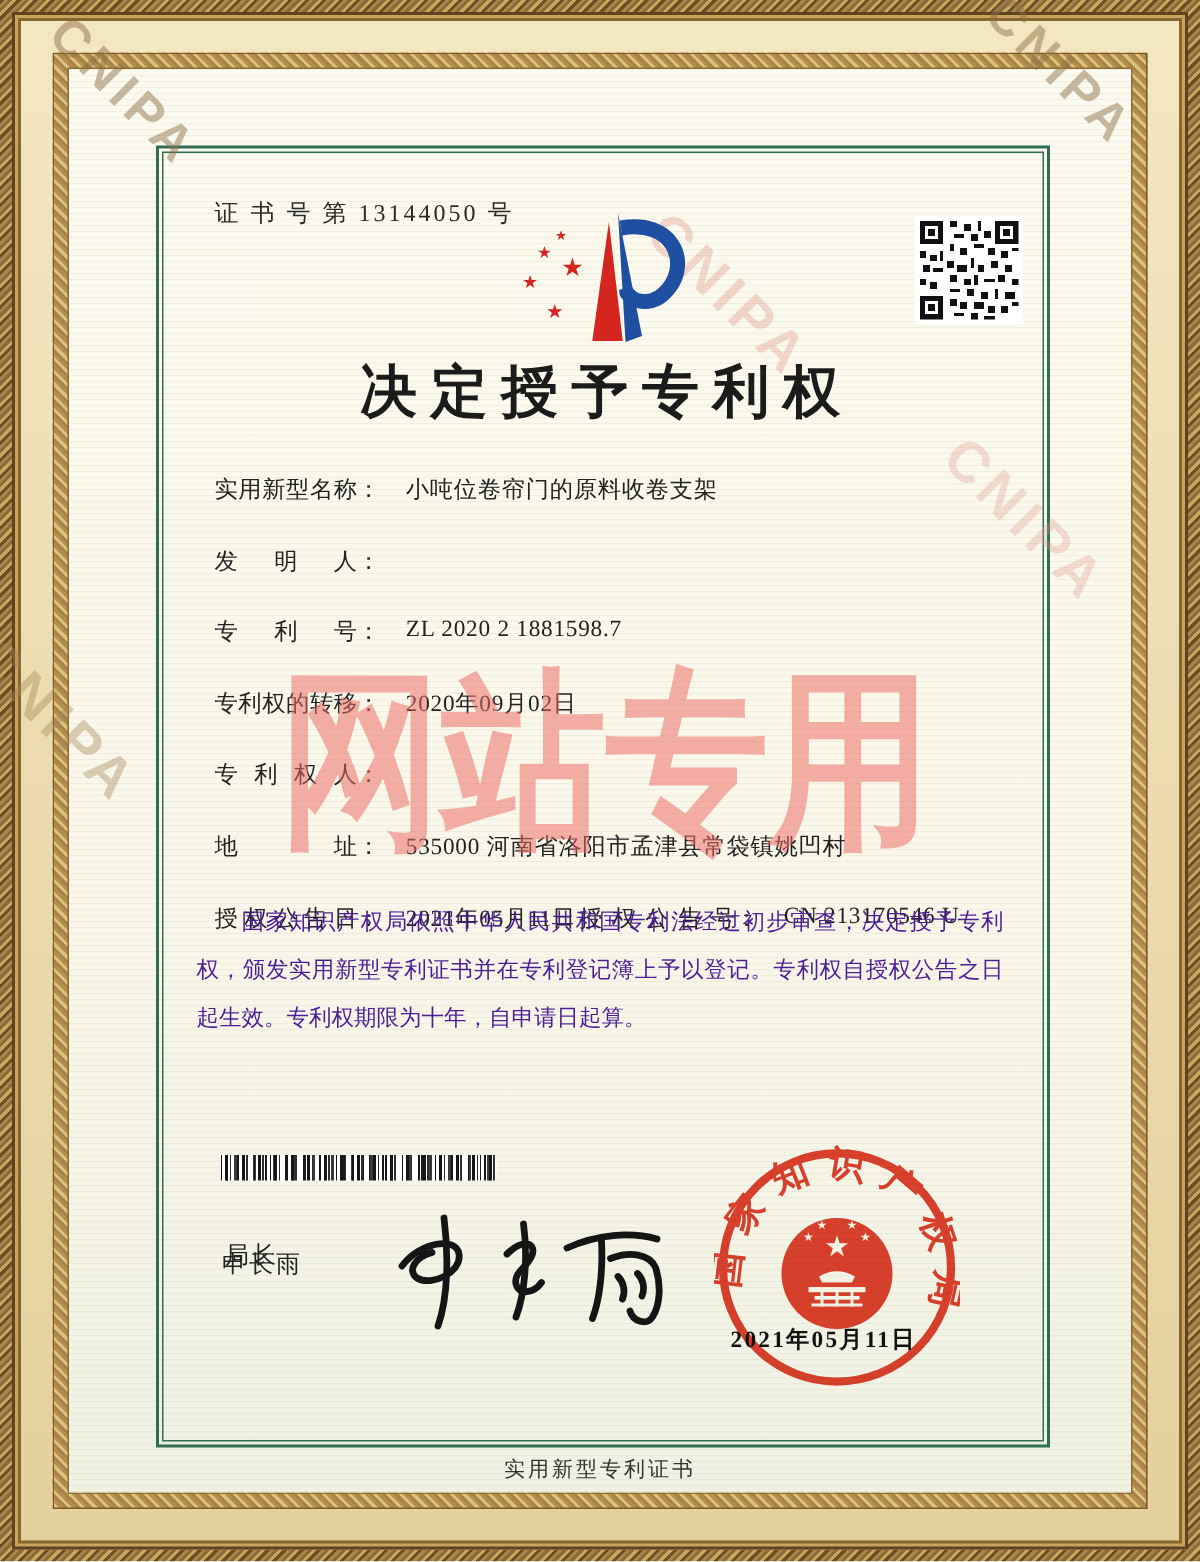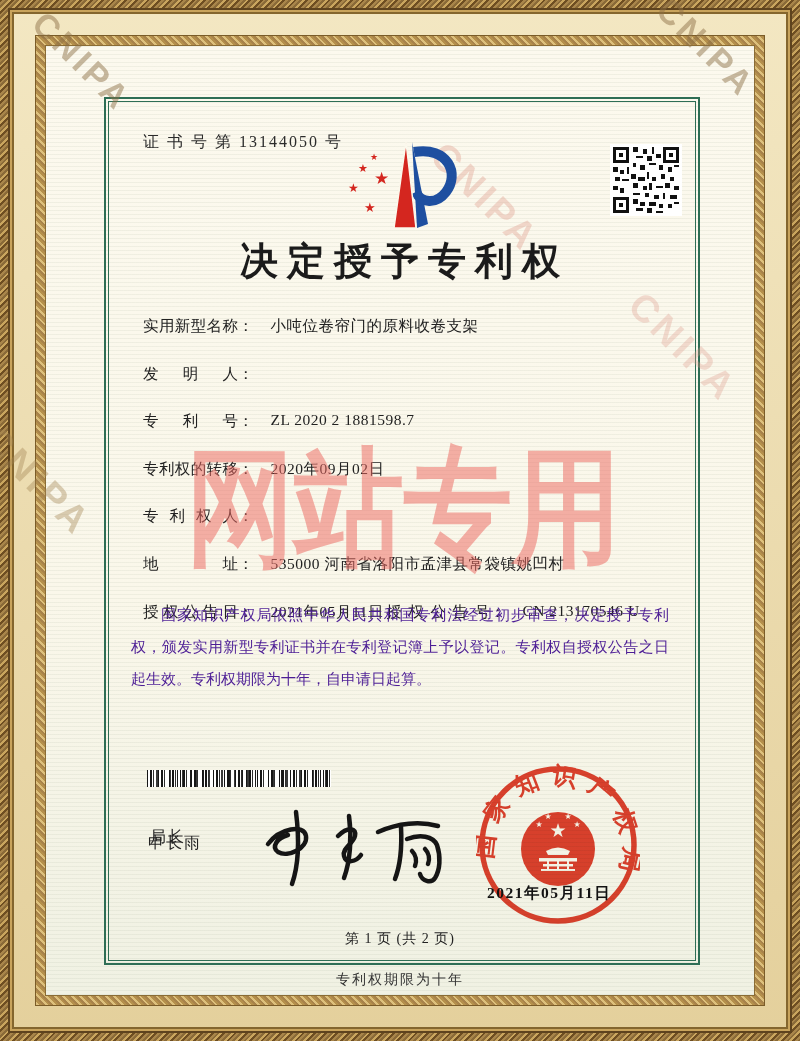--- a/index.html
+++ b/index.html
@@ -195,18 +195,17 @@
       <rect x="63" y="95" width="38" height="3.5"></rect>
       <rect x="67" y="101" width="30" height="2.5"></rect>
       <rect x="65" y="106" width="34" height="2"></rect>
       <rect x="71" y="95" width="2" height="13"></rect>
       <rect x="81" y="95" width="2" height="13"></rect>
       <rect x="91" y="95" width="2" height="13"></rect>
     </g>
   </svg>
   <div class="abs seal-date">2021年05月11日</div>
 
-  <div class="abs page-info">第 1 页 (共 2 页)</div>
-  <div class="abs footer-note">专利权期限为十年</div>
+  <div class="abs footer-note">实用新型专利证书</div>
 
   <div class="wm-site">网站专用</div>
 
 </div>
 
 </body></html>

